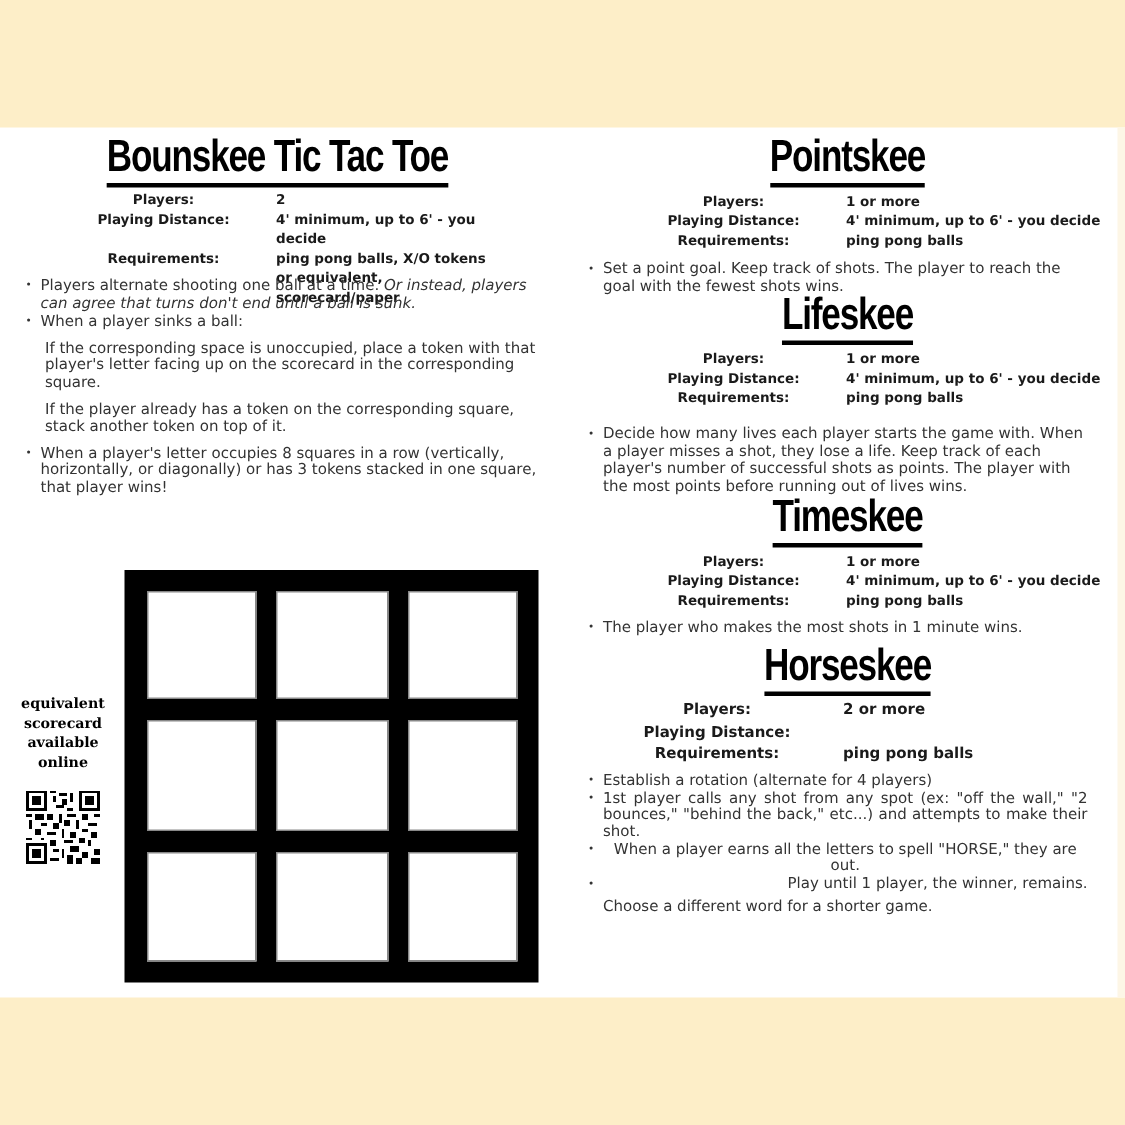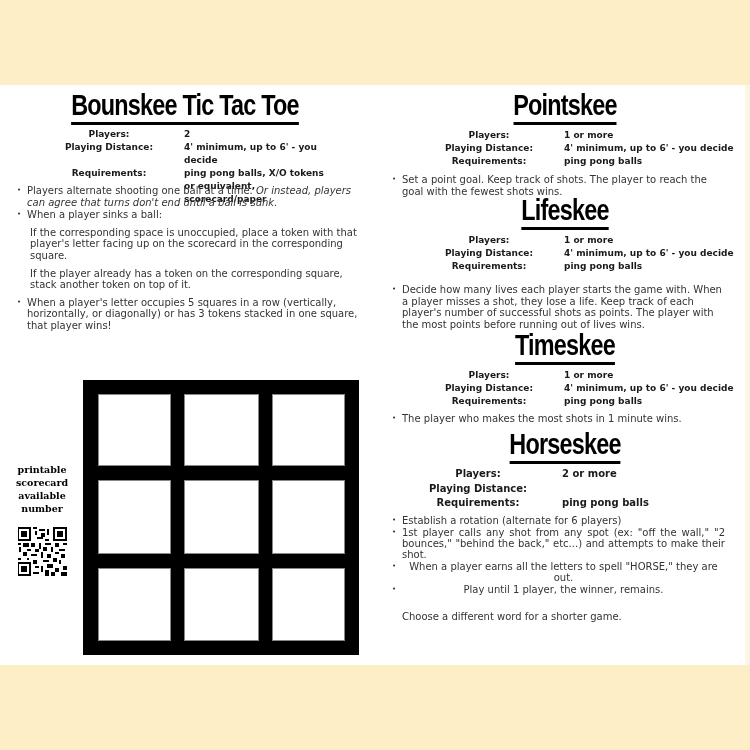--- a/index.html
+++ b/index.html
@@ -61,24 +61,24 @@
       <div class="k" style="width:138px">Requirements:</div>
       <div class="v" style="padding-right:10px">ping pong balls, X/O tokens or equivalent, scorecard/paper</div>
     </div>
 </div>
 
 <ul class="bul" style="left:15px; top:185px; width:350px;">
   <li><span>Players alternate shooting one ball at a time.</span> <em>Or instead, players can agree that turns don't end until a ball is sunk.</em></li>
   <li>When a player sinks a ball:</li>
   <li class="sub" style="padding-left:15px">If the corresponding space is unoccupied, place a token with that player's letter facing up on the scorecard in the corresponding square.</li>
   <li class="sub" style="padding-left:15px">If the player already has a token on the corresponding square, stack another token on top of it.</li>
-  <li style="margin-top:6px">When a player's letter occupies 5 squares in a row (vertically, horizontally, or diagonally) or has 3 tokens stacked in one square, that player wins!</li>
-</ul>
-
-<div class="promo">printable scorecard available number</div>
+  <li style="margin-top:6px">When a player's letter occupies 8 squares in a row (vertically, horizontally, or diagonally) or has 3 tokens stacked in one square, that player wins!</li>
+</ul>
+
+<div class="promo">equivalent scorecard available online</div>
 
 <svg class="qr" viewBox="0 0 25 25" shape-rendering="crispEdges">
   <rect x="0" y="0" width="7" height="7" fill="#000"></rect>
     <rect x="1" y="1" width="5" height="5" fill="#fff"></rect>
     <rect x="2" y="2" width="3" height="3" fill="#000"></rect>
   <rect x="18" y="0" width="7" height="7" fill="#000"></rect>
     <rect x="19" y="1" width="5" height="5" fill="#fff"></rect>
     <rect x="20" y="2" width="3" height="3" fill="#000"></rect>
   <rect x="0" y="18" width="7" height="7" fill="#000"></rect>
     <rect x="1" y="19" width="5" height="5" fill="#fff"></rect>
@@ -213,18 +213,18 @@
     </div>
   <div class="row">
       <div class="k" style="width:156px">Playing Distance:</div>
     </div>
   <div class="row">
       <div class="k" style="width:156px">Requirements:</div>
       <div class="v">ping pong balls</div>
     </div>
 </div>
 <ul class="bul just" style="left:390px; top:515px; width:335px; line-height:11px;">
-  <li>Establish a rotation (alternate for 6 players)</li>
+  <li>Establish a rotation (alternate for 4 players)</li>
   <li>1st player calls any shot from any spot (ex: "off the wall," "2 bounces," "behind the back," etc...) and attempts to make their shot.</li>
   <li style="text-align:center">When a player earns all the letters to spell "HORSE," they are out.</li>
-  <li style="text-align:center; margin-bottom:0">Play until 1 player, the winner, remains.</li>
-  <li class="sub" style="padding-left:12px; margin-top:16px; text-align:left">Choose a different word for a shorter game.</li>
+  <li style="text-align:right; margin-bottom:0">Play until 1 player, the winner, remains.</li>
+  <li class="sub" style="padding-left:12px; margin-top:4px; text-align:left">Choose a different word for a shorter game.</li>
 </ul>
 
 </body></html>

